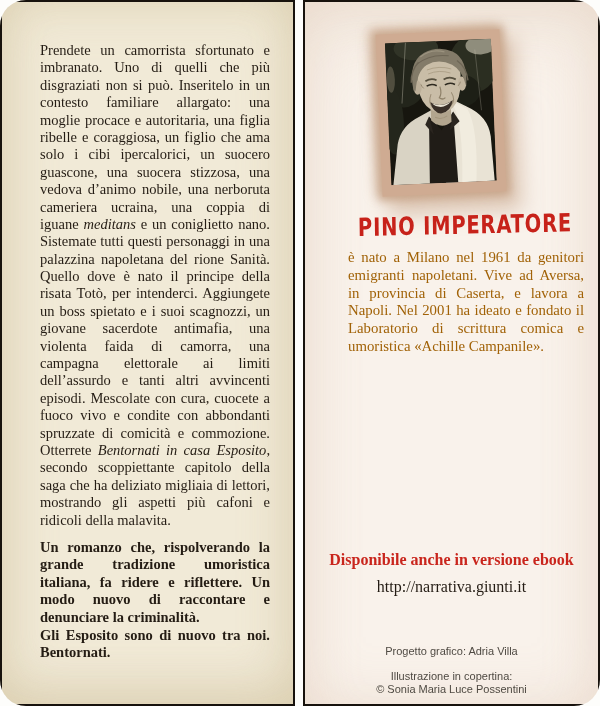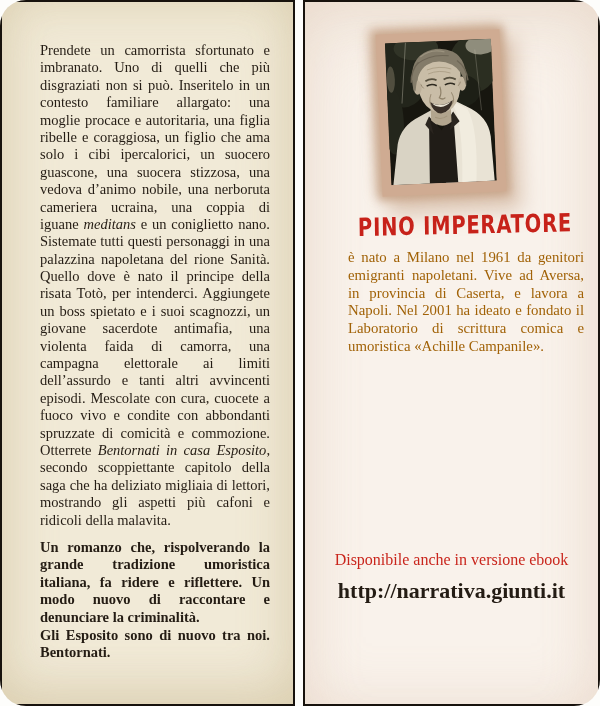--- a/index.html
+++ b/index.html
@@ -25,23 +25,23 @@
                10px 14px 20px 5px rgba(193,155,126,0.50),
                -5px -4px 12px 3px rgba(202,168,140,0.40);}
   .photo-frame svg{display:block;}
   .author-name{position:absolute;left:53px;top:211px;margin:0;white-space:nowrap;
     font-family:"DejaVu Sans", sans-serif;font-weight:bold;font-size:25px;letter-spacing:1px;
     color:#c7221a;transform:scaleX(0.78) rotate(-1deg);transform-origin:left center;}
   .bio{position:absolute;left:43px;top:247px;width:236px;color:#a16207;
     font-size:14.8px;line-height:1.2;text-align:justify;}
   .bio p{margin:0;}
   .ebook-line{position:absolute;left:0;top:549px;width:100%;margin:0;text-align:center;
-    font-weight:normal;font-size:16px;color:#c9251c;}
+    font-weight:bold;font-size:16px;color:#c9251c;}
   .url-line{position:absolute;left:0;top:576px;width:100%;margin:0;text-align:center;
-    font-weight:bold;font-size:22px;color:#241c14;}
+    font-weight:normal;font-size:16px;color:#241c14;}
   .credits{position:absolute;left:0;bottom:7px;width:100%;text-align:center;
     font-family:"Liberation Sans", sans-serif;font-size:11px;line-height:1.25;color:#4f4a43;}
   .credits p{margin:0;}
   .credit-design{margin-bottom:11px !important;}
 </style>
 </head>
 <body>
 
 <div class="page">
 
@@ -118,15 +118,20 @@
 
     <p class="author-name">PINO IMPERATORE</p>
 
     <div class="bio">
       <p>è nato a Milano nel 1961 da genitori emigranti napoletani. Vive ad Aversa, in provincia di Caserta, e lavora a Napoli. Nel 2001 ha ideato e fondato il Laboratorio di scrittura comica e umoristica «Achille Campanile».</p>
     </div>
 
     <p class="ebook-line">Disponibile anche in versione ebook</p>
     <p class="url-line">http://narrativa.giunti.it</p>
 
+    <div class="credits">
+      <p class="credit-design">Progetto grafico: Adria Villa</p>
+      <p>Illustrazione in copertina:</p>
+      <p>© Sonia Maria Luce Possentini</p>
+    </div>
 
   </div>
 </div>
 
 </body></html>

